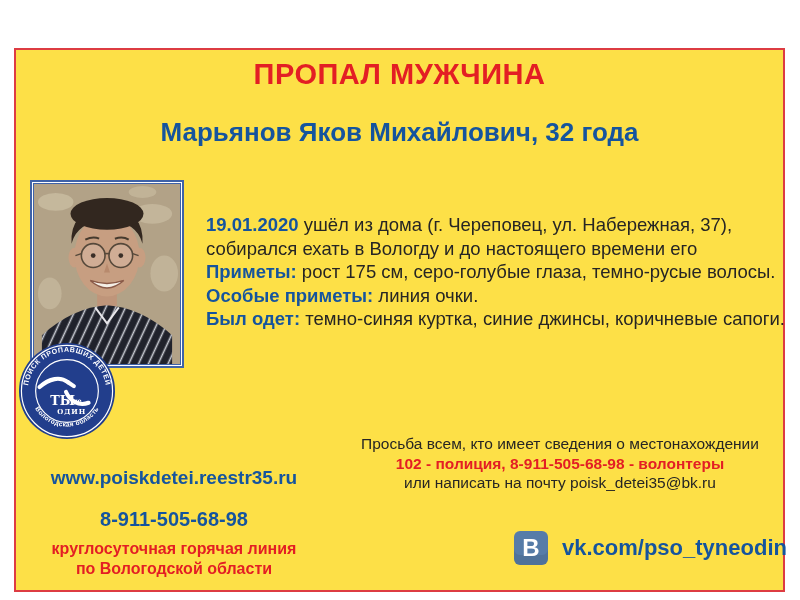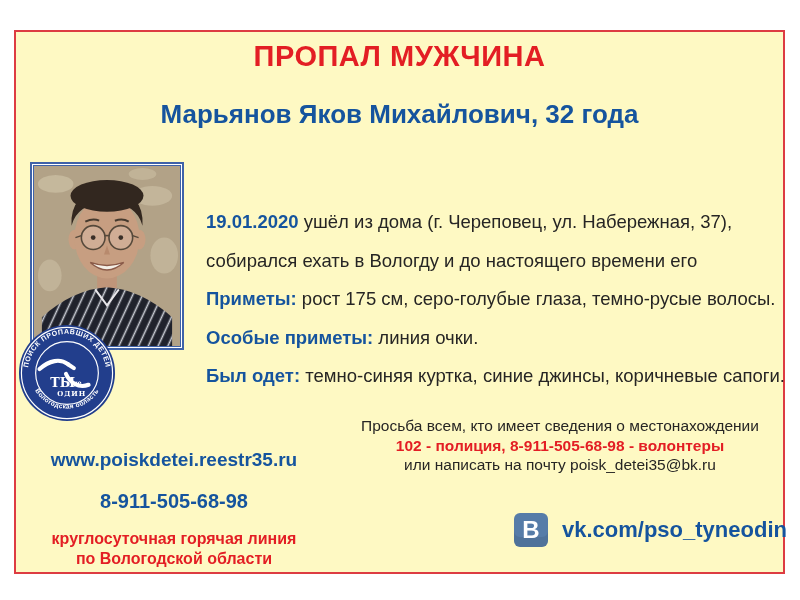--- a/index.html
+++ b/index.html
@@ -2,22 +2,22 @@
 <html><head>
 <meta charset="utf-8">
 <style>
   html,body{margin:0;padding:0;}
   body{
     width:800px;height:600px;background:#ffffff;
     font-family:"Liberation Sans","DejaVu Sans",sans-serif;
     position:relative;overflow:hidden;
   }
   .poster{
-    position:absolute;left:14px;top:30px;width:767px;height:540px;
-    border:2px solid #dd3c42;background:#fef9c3;
+    position:absolute;left:14px;top:48px;width:767px;height:540px;
+    border:2px solid #dd3c42;background:#fde047;
   }
   .abs{position:absolute;}
   .title{
     left:0;right:0;top:8px;text-align:center;
     font-size:29px;font-weight:bold;color:#e31e24;letter-spacing:0.5px;
   }
   .subtitle{
     left:0;right:0;top:67px;text-align:center;
     font-size:26px;font-weight:bold;color:#15549e;
   }
@@ -29,26 +29,26 @@
     position:absolute;inset:1px;border:1px solid #3f62a8;overflow:hidden;
   }
   .photo-inner svg{display:block;width:100%;height:100%;}
   .logo{
     left:2px;top:292px;width:98px;height:98px;
   }
   .details{
     left:190px;top:163px;width:588px;
     font-size:18.5px;line-height:23.5px;color:#262524;
   }
-  .detail-line{white-space:nowrap;margin-top:15px;}
+  .detail-line{white-space:nowrap;}
   .lbl{font-weight:bold;color:#15549e;}
   .left-contacts{left:8px;top:417px;width:300px;text-align:center;}
   .website{font-size:19px;font-weight:bold;color:#15549e;}
   .hotline-phone{margin-top:19px;font-size:20px;font-weight:bold;color:#15549e;}
-  .hotline-red{font-size:16px;font-weight:bold;color:#e31e24;line-height:20px;margin-top:16px;}
+  .hotline-red{font-size:16px;font-weight:bold;color:#e31e24;line-height:20px;margin-top:8px;}
   .right-appeal{left:310px;top:384px;width:468px;text-align:center;
     font-size:15.5px;line-height:19.5px;color:#262524;}
   .appeal-red{font-weight:bold;color:#e31e24;}
   .vk-row{left:498px;top:481px;display:flex;align-items:center;gap:14px;}
   .vk-icon{
     width:34px;height:34px;background:#567ca8;border-radius:6px;
     color:#ffffff;font-weight:bold;font-size:24px;
     display:flex;align-items:center;justify-content:center;
     box-shadow:inset 0 -10px 0 rgba(0,0,0,0.08);
   }

